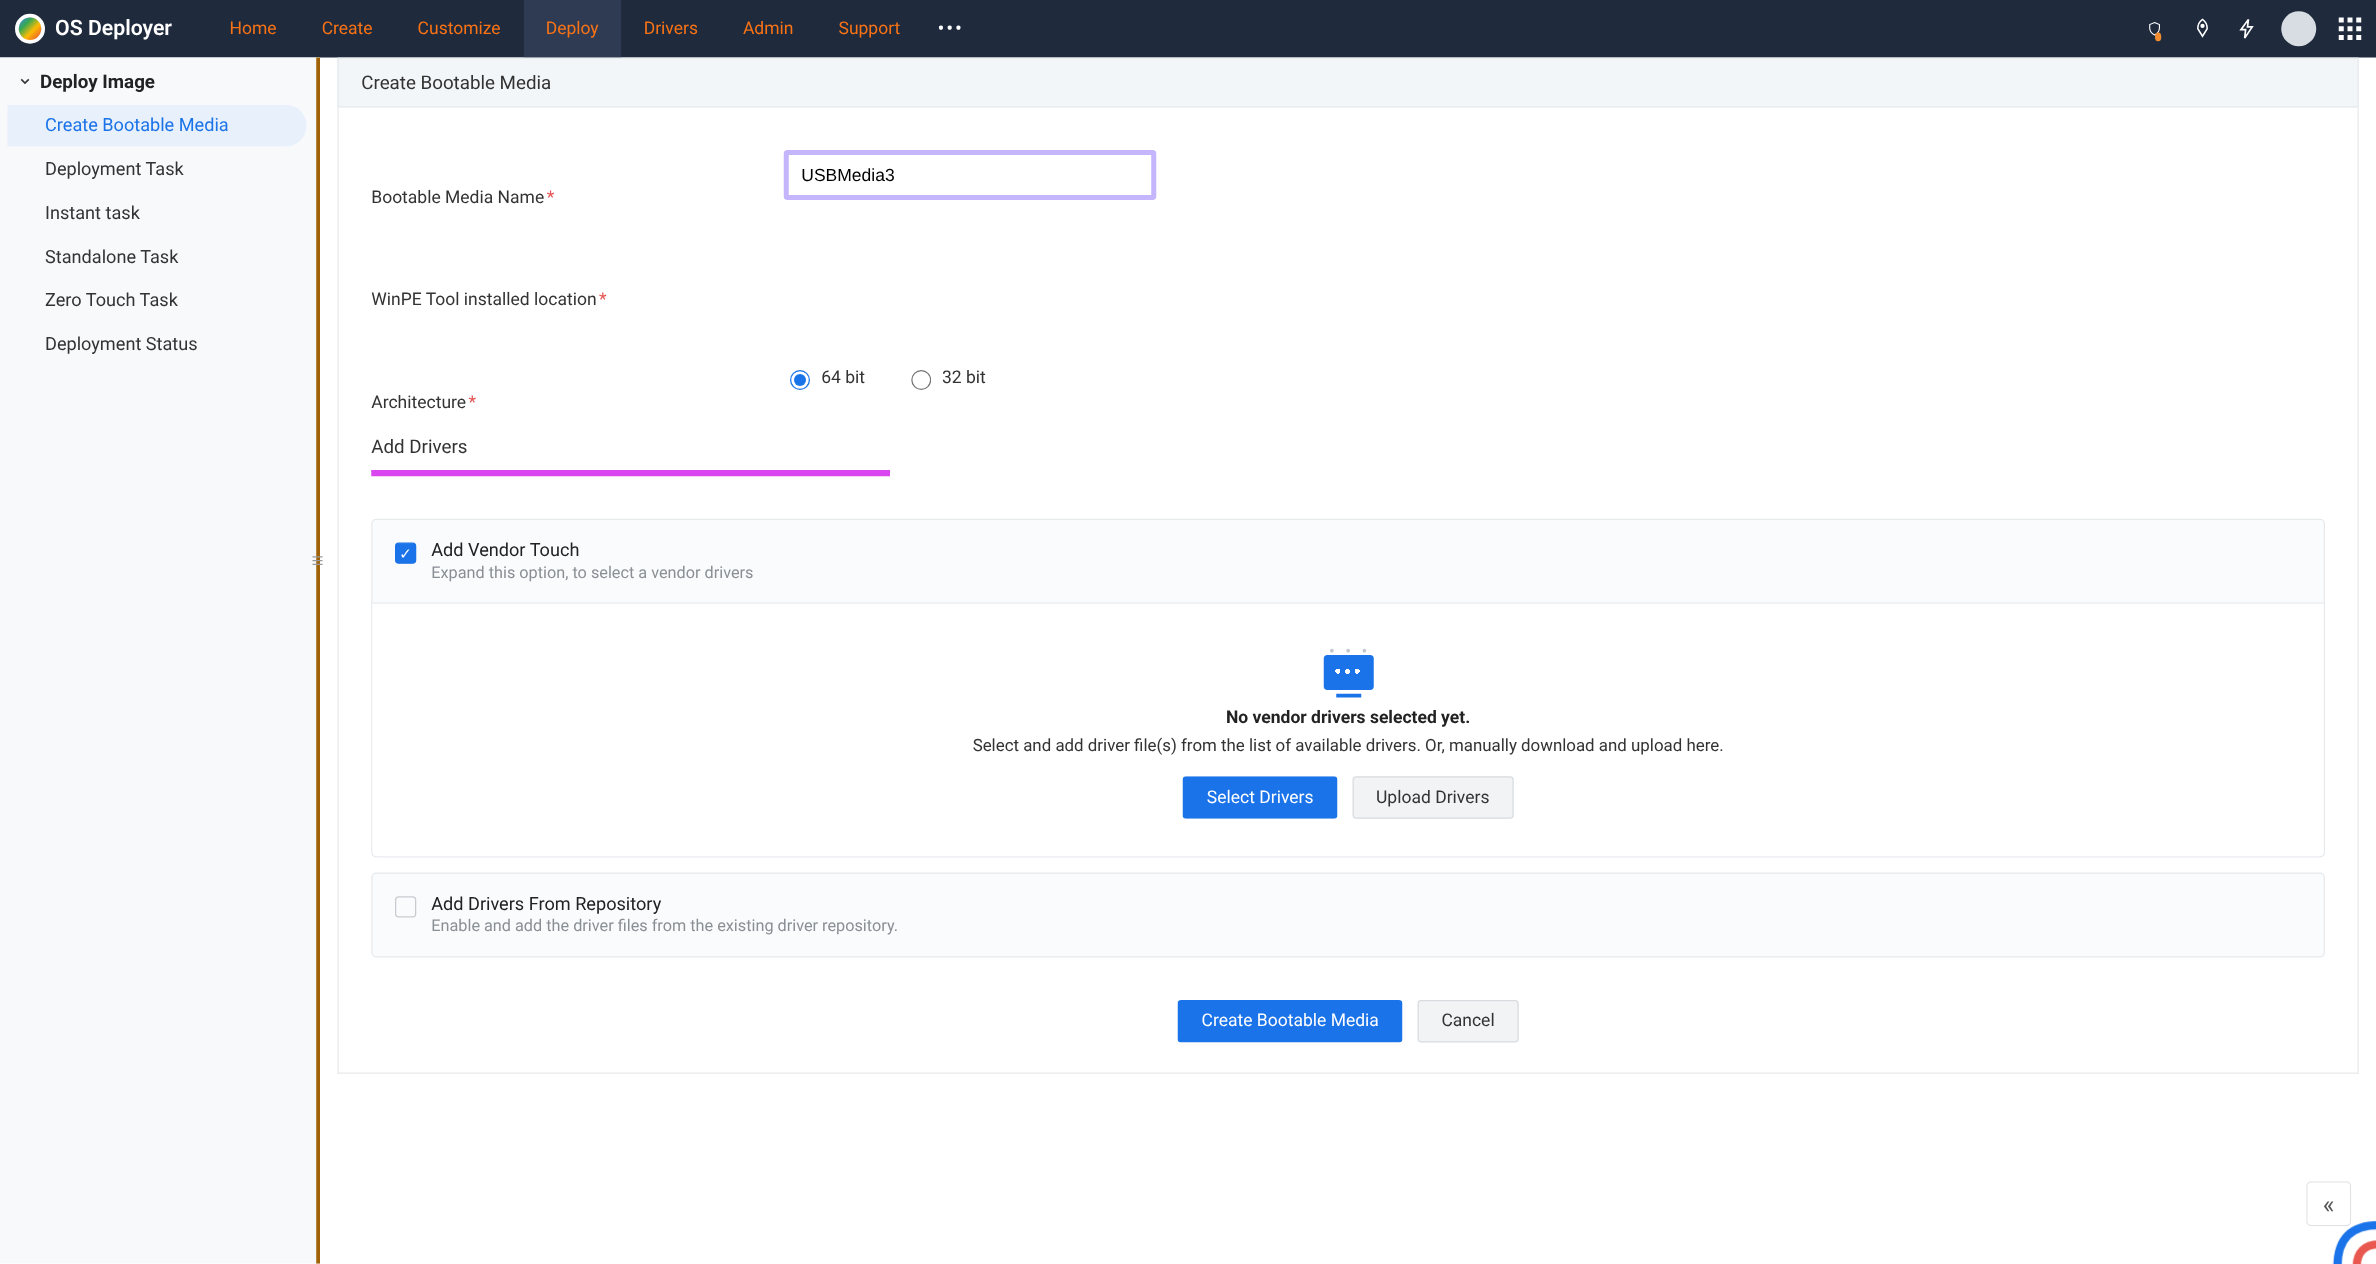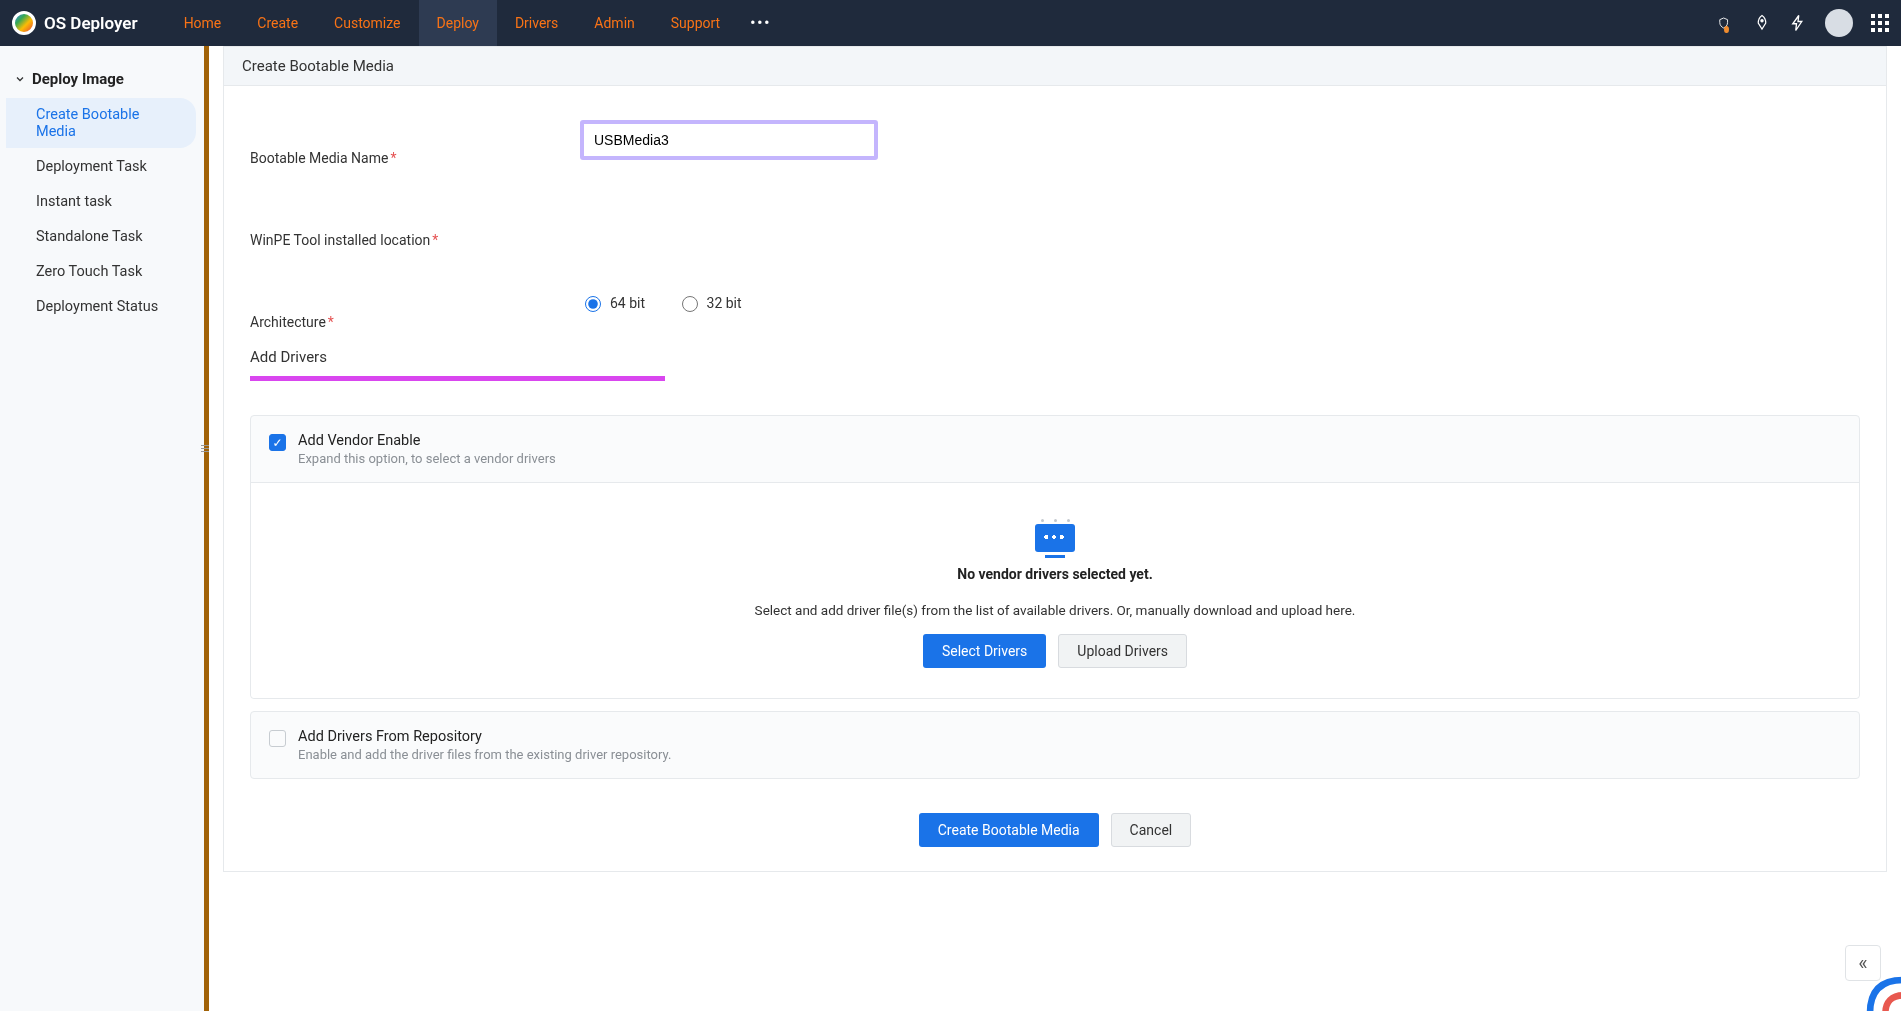--- a/index.html
+++ b/index.html
@@ -69,24 +69,24 @@
   }
   .apps-grid span { background:#fff; width:4px; height:4px; }
 
   .main-wrap {
     display: flex;
     height: calc(1011px - 46px);
     width: 100%;
     position: relative;
   }
   .sidebar {
-    width: 209px;
+    width: 256px;
     background: #f7f9fb;
-    border-right: 5px solid #a16207;
-    padding-top: 18px;
+    border-right: 3px solid #a16207;
+    padding-top: 4px;
     position: relative;
   }
   .sidegroup-header {
     display:flex;align-items:center;gap:6px; padding: 6px 14px; font-weight:700; font-size:15px; color:#222;
   }
   .chev { transform: rotate(0deg); }
   .side-items { margin-top: 4px; }
   .side-item {
     padding: 8px 14px 8px 30px;
     font-size: 14.5px;
@@ -204,21 +204,21 @@
     content:"";position:absolute;left:50%;bottom:-6px;width:20px;height:3px;background:#1a73e8;transform:translateX(-50%);
   }
   .empty-illus::before{
     content:"";position:absolute;left:6px;top:6px;width:26px;height:14px;
     background: radial-gradient(circle at 20% 50%, #fff 2px, transparent 2px),
                 radial-gradient(circle at 50% 50%, #fff 2px, transparent 2px),
                 radial-gradient(circle at 80% 50%, #fff 2px, transparent 2px);
   }
   .dots-over{position:relative;top:-6px;display:flex;justify-content:center;gap:10px;margin-bottom:-4px;}
   .dots-over span{width:3px;height:3px;background:#c2c7cd;border-radius:50%;}
-  .empty-title{font-weight:700;font-size:14px;color:#222;margin-bottom:20px;}
+  .empty-title{font-weight:700;font-size:14px;color:#222;margin-bottom:7px;}
   .empty-sub{font-size:13.5px;color:#333;margin-bottom:16px;}
   .btn{
     display:inline-block;padding:8px 18px;border-radius:3px;font-size:14px;cursor:pointer;border:1px solid transparent;
   }
   .btn-primary{background:#1a73e8;color:#fff;}
   .btn-secondary{background:#f1f3f4;color:#333;border-color:#d8dbdf;}
   .btn-row{display:flex;justify-content:center;gap:12px;}
   .footer-actions{
     display:flex;justify-content:center;gap:12px;margin-top:34px;
   }
@@ -338,21 +338,21 @@
           </label>
         </div>
       </div>
 
       <div class="section-title">Add Drivers</div>
 
       <div class="driver-block">
         <div class="driver-block-head">
           <div class="chk checked"></div>
           <div>
-            <div class="driver-title">Add Vendor Enable</div>
+            <div class="driver-title">Add Vendor Touch</div>
             <div class="driver-sub">Expand this option, to select a vendor drivers</div>
           </div>
         </div>
         <div class="driver-body">
           <div class="dots-over">
               <span></span>
               <span></span>
               <span></span>
             </div>
           <div class="empty-illus"></div>

